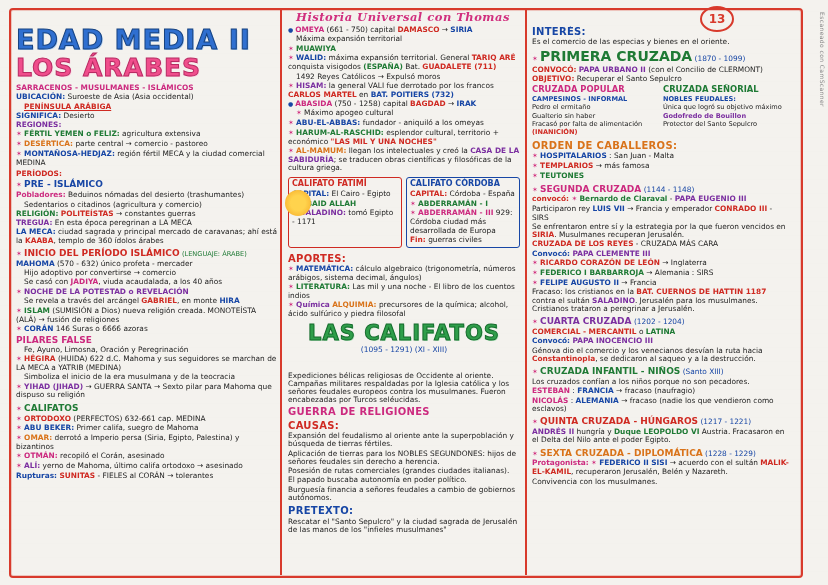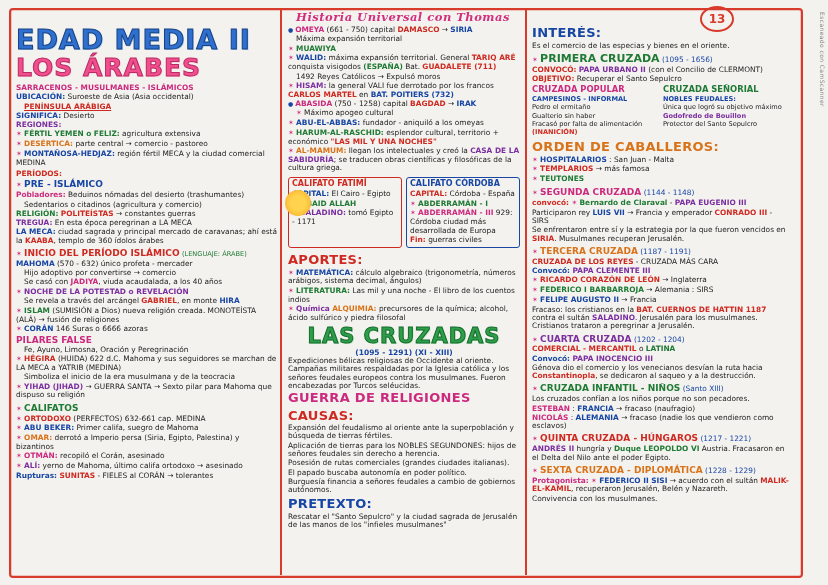--- a/index.html
+++ b/index.html
@@ -75,22 +75,22 @@
     border:1.5px solid #cf2a22;border-radius:3px;padding:2px 3px;margin:2px 0;
   }
   .boxb{border-color:#1746a5}
   .two{display:flex;gap:4px}
   .two > div{flex:1}
   .cruz{
     margin:4px 0 1px 0;font-weight:bold;font-size:21px;letter-spacing:1px;
     color:#2f9e4a;-webkit-text-stroke:1px #156b2c;text-shadow:1px 1px 0 #b9e8c3;
     line-height:1;text-align:center;
   }
-  .cruz-sub{text-align:center;font-size:7.5px;color:#1746a5;font-weight:bold;margin-bottom:0}
-  .hd{font-weight:bold;font-size:13px;letter-spacing:.3px}
+  .cruz-sub{text-align:center;font-size:7.5px;color:#1746a5;font-weight:normal;margin-bottom:18px}
+  .hd{font-weight:bold;font-size:10px;letter-spacing:.3px}
   .hd.red{color:#cf2a22}.hd.blue{color:#1746a5}.hd.mag{color:#cc2a7f}.hd.org{color:#d9731a}
   .hd2{font-weight:bold;font-size:8.4px}
   .tiny{font-size:6.6px}
   .fatima{
     position:absolute;left:120px;top:176px;font-size:8px;color:#d9731a;font-weight:bold;
   }
   .sun{
     position:absolute;width:26px;height:26px;border-radius:50%;
     background:radial-gradient(circle,#ffd34d 40%,#f5a623 100%);
   }
@@ -178,42 +178,42 @@
         <span class="l"><span class="star"></span><b class="k mag">ABDERRAMÁN - III</b> <span class="blk">929: Córdoba ciudad más desarrollada de Europa</span></span>
         <span class="l"><b class="k red">Fin:</b> <span class="blk">guerras civiles</span></span>
       </div>
     </div>
 
     <span class="l sec hd red">APORTES:</span>
     <span class="l"><span class="star"></span><b class="k blue">MATEMÁTICA:</b> <span class="blk">cálculo algebraico (trigonometría, números arábigos, sistema decimal, ángulos)</span></span>
     <span class="l"><span class="star"></span><b class="k grn">LITERATURA:</b> <span class="blk">Las mil y una noche - El libro de los cuentos indios</span></span>
     <span class="l"><span class="star"></span><b class="k pur">Química</b> <span class="blk"><b class="org">ALQUIMIA:</b> precursores de la química; alcohol, ácido sulfúrico y piedra filosofal</span></span>
 
-    <div class="cruz">LAS CRUZADAS</div>
+    <div class="cruz">LAS CALIFATOS</div>
     <div class="cruz-sub">(1095 - 1291)          (XI - XIII)</div>
 
     <span class="l blk">Expediciones bélicas religiosas de Occidente al oriente. Campañas militares respaldadas por la Iglesia católica y los señores feudales europeos contra los musulmanes. Fueron encabezadas por Turcos seléucidas.</span>
     <span class="l hd mag">GUERRA DE RELIGIONES</span>
 
     <span class="l sec hd red">CAUSAS:</span>
     <span class="l blk">Expansión del feudalismo al oriente ante la superpoblación y búsqueda de tierras fértiles.</span>
     <span class="l blk">Aplicación de tierras para los NOBLES SEGUNDONES: hijos de señores feudales sin derecho a herencia.</span>
     <span class="l blk">Posesión de rutas comerciales (grandes ciudades italianas).</span>
     <span class="l blk">El papado buscaba autonomía en poder político.</span>
     <span class="l blk">Burguesía financia a señores feudales a cambio de gobiernos autónomos.</span>
 
     <span class="l sec hd blue">PRETEXTO:</span>
     <span class="l blk">Rescatar el "Santo Sepulcro" y la ciudad sagrada de Jerusalén de las manos de los "infieles musulmanes"</span>
   </div>
 
   <div class="col col3">
     <span class="l hd blue">INTERÉS:</span>
     <span class="l blk">Es el comercio de las especias y bienes en el oriente.</span>
 
-    <span class="l sec"><span class="star"></span><b class="k grn" style="font-size:11px">PRIMERA   CRUZADA</b> <span class="blue">(1095 - 1656)</span></span>
+    <span class="l sec"><span class="star"></span><b class="k grn" style="font-size:14px">PRIMERA   CRUZADA</b> <span class="blue">(1870 - 1099)</span></span>
     <span class="l"><b class="k red">CONVOCÓ:</b> <span class="blk"><b class="pur">PAPA URBANO II</b> (con el Concilio de CLERMONT)</span></span>
     <span class="l"><b class="k red">OBJETIVO:</b> <span class="blk">Recuperar el Santo Sepulcro</span></span>
 
     <div class="two">
       <div>
         <span class="l hd2 mag">CRUZADA POPULAR</span>
         <span class="l"><b class="blue tiny">CAMPESINOS - INFORMAL</b></span>
         <span class="l blk tiny">Pedro el ermitaño</span>
         <span class="l blk tiny">Gualterio sin haber</span>
         <span class="l blk tiny">Fracasó por falta de alimentación <b class="red">(INANICIÓN)</b></span>
@@ -230,21 +230,20 @@
     <span class="l sec hd org">ORDEN DE CABALLEROS:</span>
     <span class="l"><span class="star"></span><b class="k blue">HOSPITALARIOS</b> <span class="blk">: San Juan - Malta</span></span>
     <span class="l"><span class="star"></span><b class="k red">TEMPLARIOS</b> <span class="blk">→ más famosa</span></span>
     <span class="l"><span class="star"></span><b class="k grn">TEUTONES</b></span>
 
     <span class="l sec"><span class="star"></span><b class="k mag" style="font-size:9px">SEGUNDA   CRUZADA</b> <span class="blue">(1144 - 1148)</span></span>
     <span class="l"><b class="k red">convocó:</b> <span class="star"></span><b class="k grn">Bernardo de Claraval</b> <span class="blk">- <b class="pur">PAPA EUGENIO III</b></span></span>
     <span class="l blk">Participaron rey <b class="blue">LUIS VII</b> → Francia y emperador <b class="red">CONRADO III</b> - SIRS</span>
     <span class="l blk">Se enfrentaron entre sí y la estrategia por la que fueron vencidos en <b class="red">SIRIA</b>. Musulmanes recuperan Jerusalén.</span>
 
-    <span class="l sec"><span class="star"></span><b class="k org" style="font-size:9px">TERCERA CRUZADA</b> <span class="blue">(1187 - 1191)</span></span>
     <span class="l"><b class="k red">CRUZADA DE LOS REYES</b> <span class="blk">- CRUZADA MÁS CARA</span></span>
     <span class="l"><b class="k blue">Convocó:</b> <span class="blk"><b class="pur">PAPA CLEMENTE III</b></span></span>
     <span class="l"><span class="star"></span><b class="k red">RICARDO CORAZÓN DE LEÓN</b> <span class="blk">→ Inglaterra</span></span>
     <span class="l"><span class="star"></span><b class="k grn">FEDERICO I BARBARROJA</b> <span class="blk">→ Alemania : SIRS</span></span>
     <span class="l"><span class="star"></span><b class="k blue">FELIPE AUGUSTO II</b> <span class="blk">→ Francia</span></span>
     <span class="l blk">Fracaso: los cristianos en la <b class="red">BAT. CUERNOS DE HATTIN 1187</b> contra el sultán <b class="pur">SALADINO</b>. Jerusalén para los musulmanes. Cristianos trataron a peregrinar a Jerusalén.</span>
 
     <span class="l sec"><span class="star"></span><b class="k pur" style="font-size:9px">CUARTA CRUZADA</b> <span class="blue">(1202 - 1204)</span></span>
     <span class="l"><b class="k red">COMERCIAL - MERCANTIL</b> <span class="blk">o <b class="grn">LATINA</b></span></span>
     <span class="l"><b class="k blue">Convocó:</b> <span class="blk"><b class="pur">PAPA INOCENCIO III</b></span></span>

